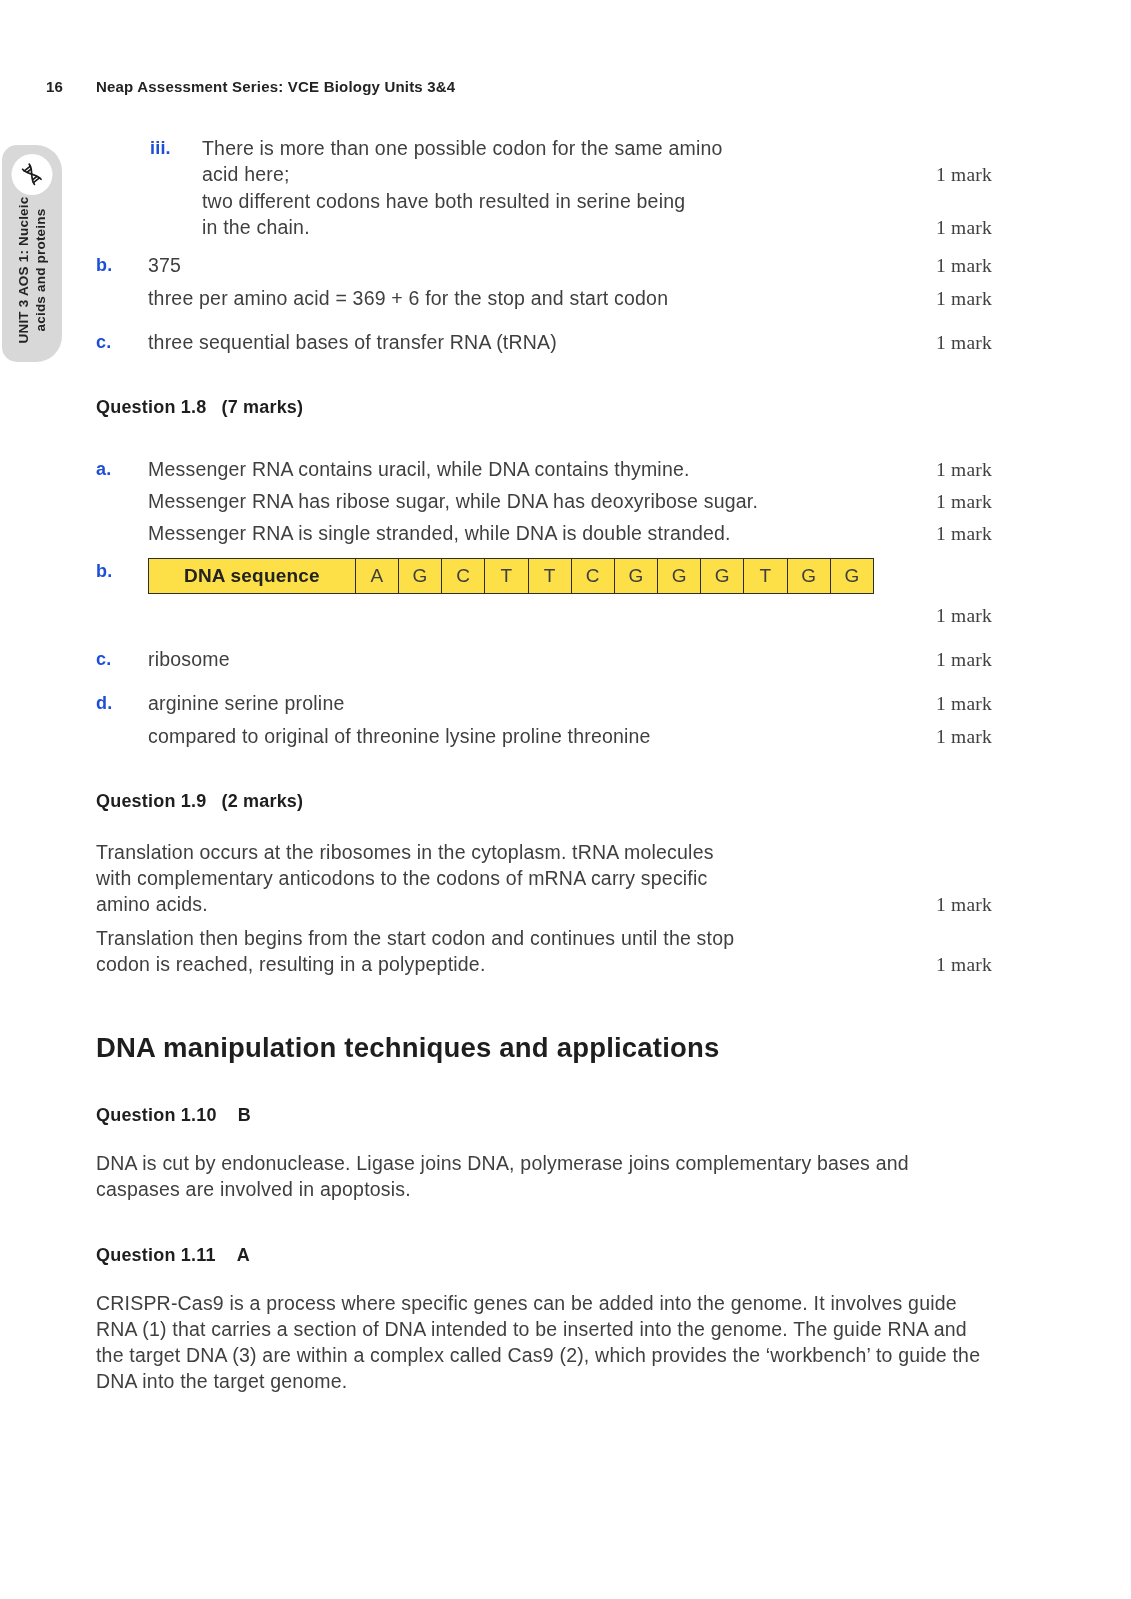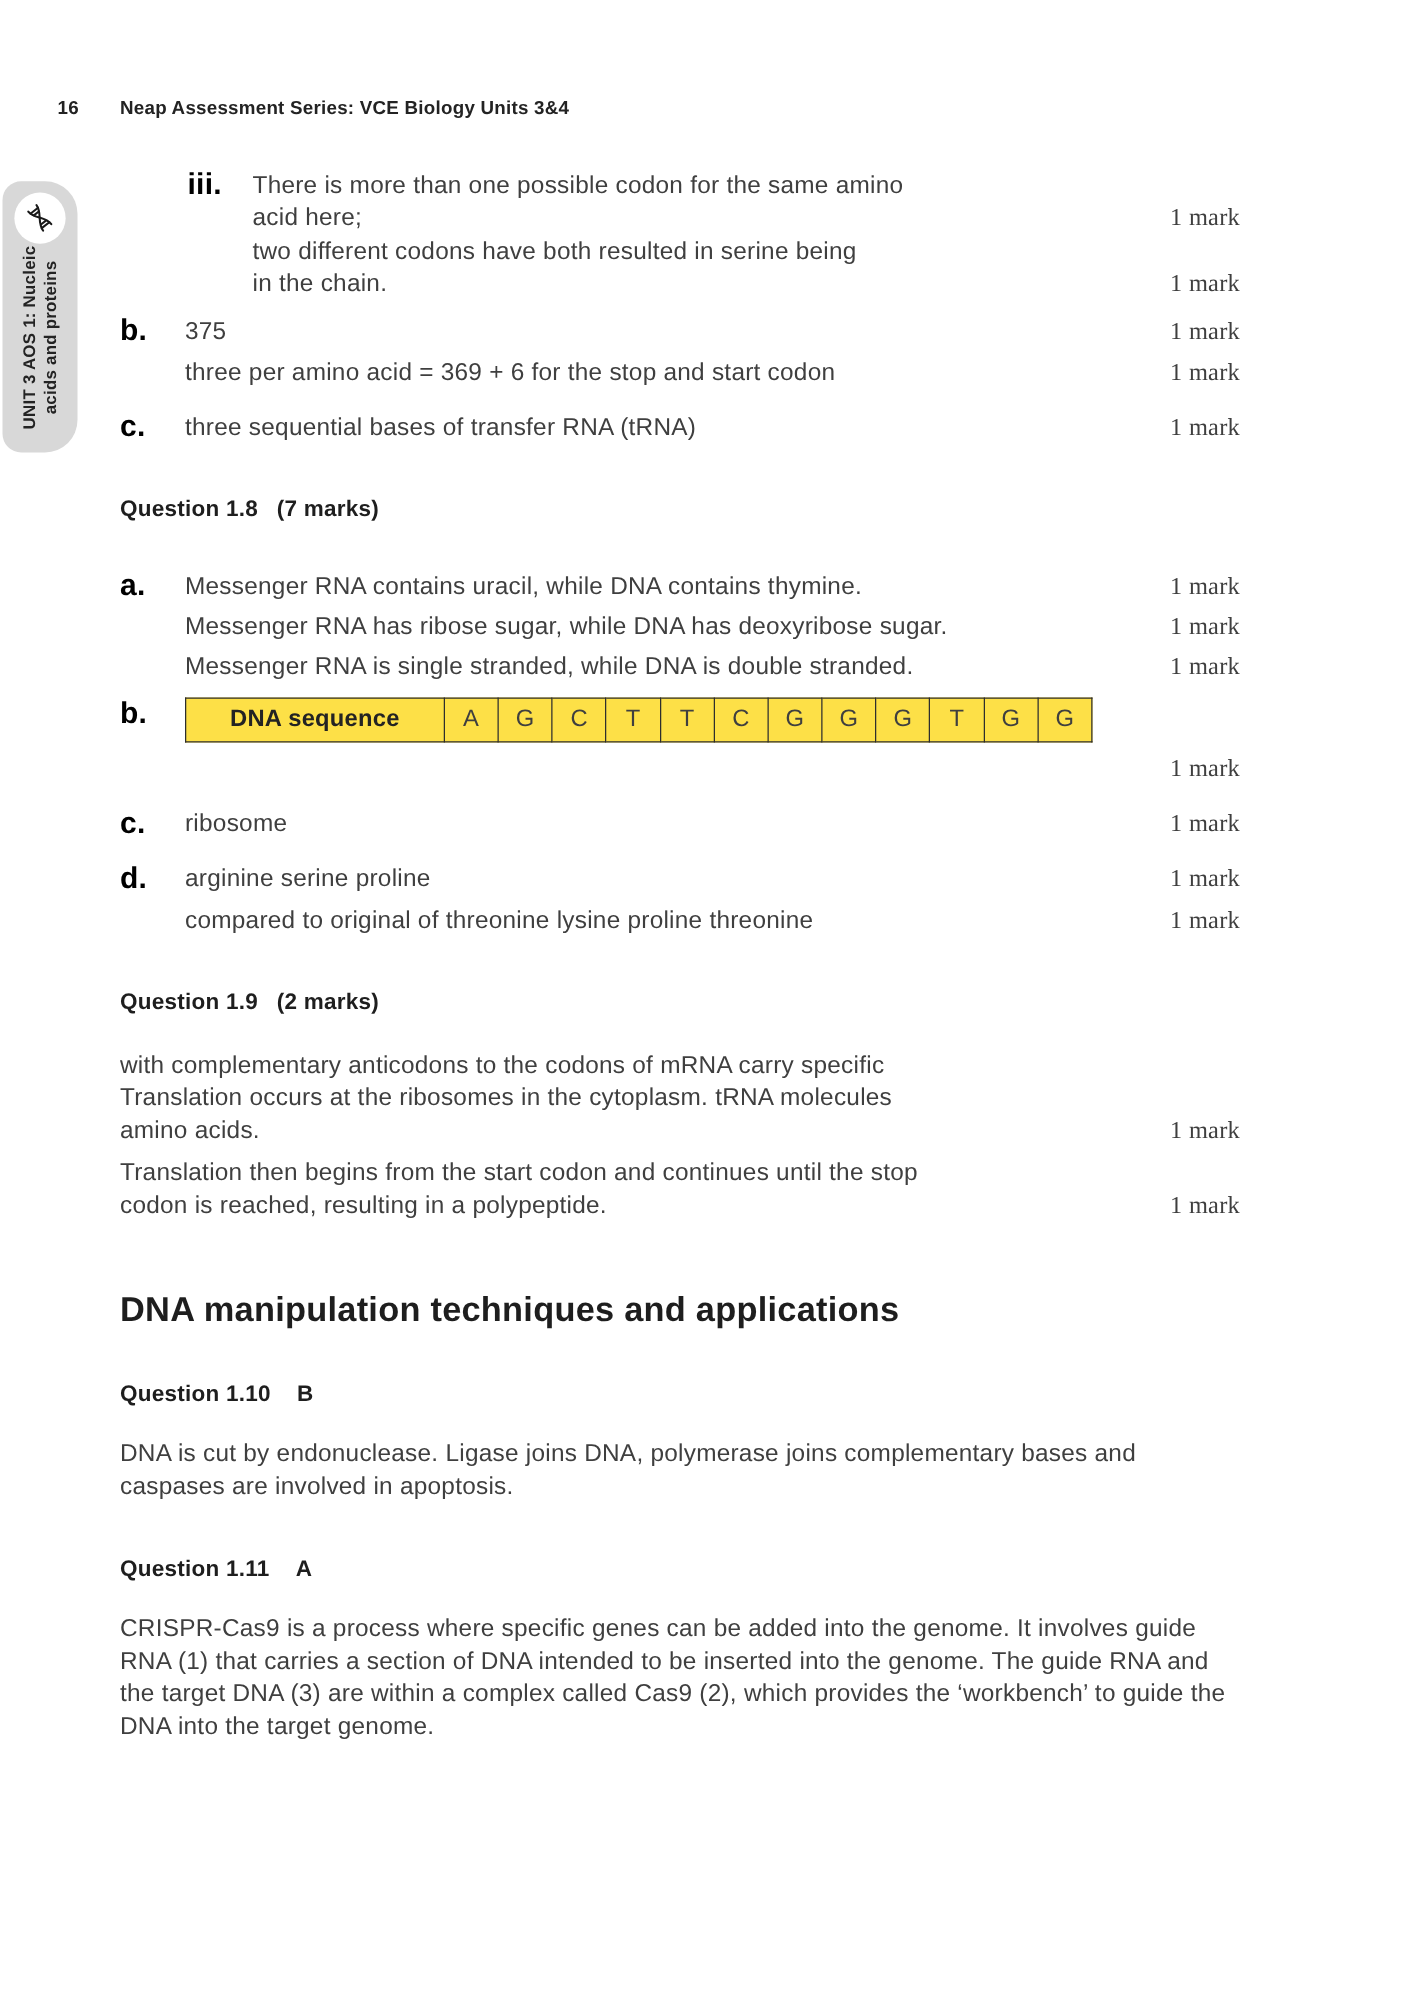--- a/index.html
+++ b/index.html
@@ -45,21 +45,21 @@
   
   .content {
     position: absolute; left: 96px; top: 0;
     width: 896px;
     padding-top: 135px;
     font-size: 19.5px; line-height: 26px; letter-spacing: 0.2px;
   }
 
   .item { display: flex; }
   .item-label {
-    flex: 0 0 52px; font-weight: 700; color: #000000; font-size: 24px;
+    flex: 0 0 52px; font-weight: 700; color: #1d4ed8; font-size: 18px;
   }
   .item.sub { padding-left: 54px; }
   .item.sub .item-label { flex-basis: 52px; }
   .item-body { flex: 1; min-width: 0; }
 
   .row { display: flex; justify-content: space-between; align-items: baseline; }
   .row .mark { flex-shrink: 0; margin-left: 16px; }
   .row.gap5 { margin-top: 5px; }
   .row.gap6 { margin-top: 6px; }
   .mark { color: #3f3f3f; font-size: 19.5px; font-family: Liberation Serif, serif; }
@@ -262,25 +262,25 @@
     </div>
   </div>
 
   <div class="q-heading b-q19">
     <span>Question 1.9</span>
     <span>(2 marks)</span>
   </div>
 
   <div class="b-q19-p1">
     <div class="row">
+      <span>Translation occurs at the ribosomes in the cytoplasm. tRNA molecules</span>
+      <span class="mark"></span>
+    </div>
+    <div class="row">
       <span>with complementary anticodons to the codons of mRNA carry specific</span>
-      <span class="mark"></span>
-    </div>
-    <div class="row">
-      <span>Translation occurs at the ribosomes in the cytoplasm. tRNA molecules</span>
       <span class="mark"></span>
     </div>
     <div class="row">
       <span>amino acids.</span>
       <span class="mark">1 mark</span>
     </div>
   </div>
 
   <div class="b-q19-p2">
     <div class="row">

